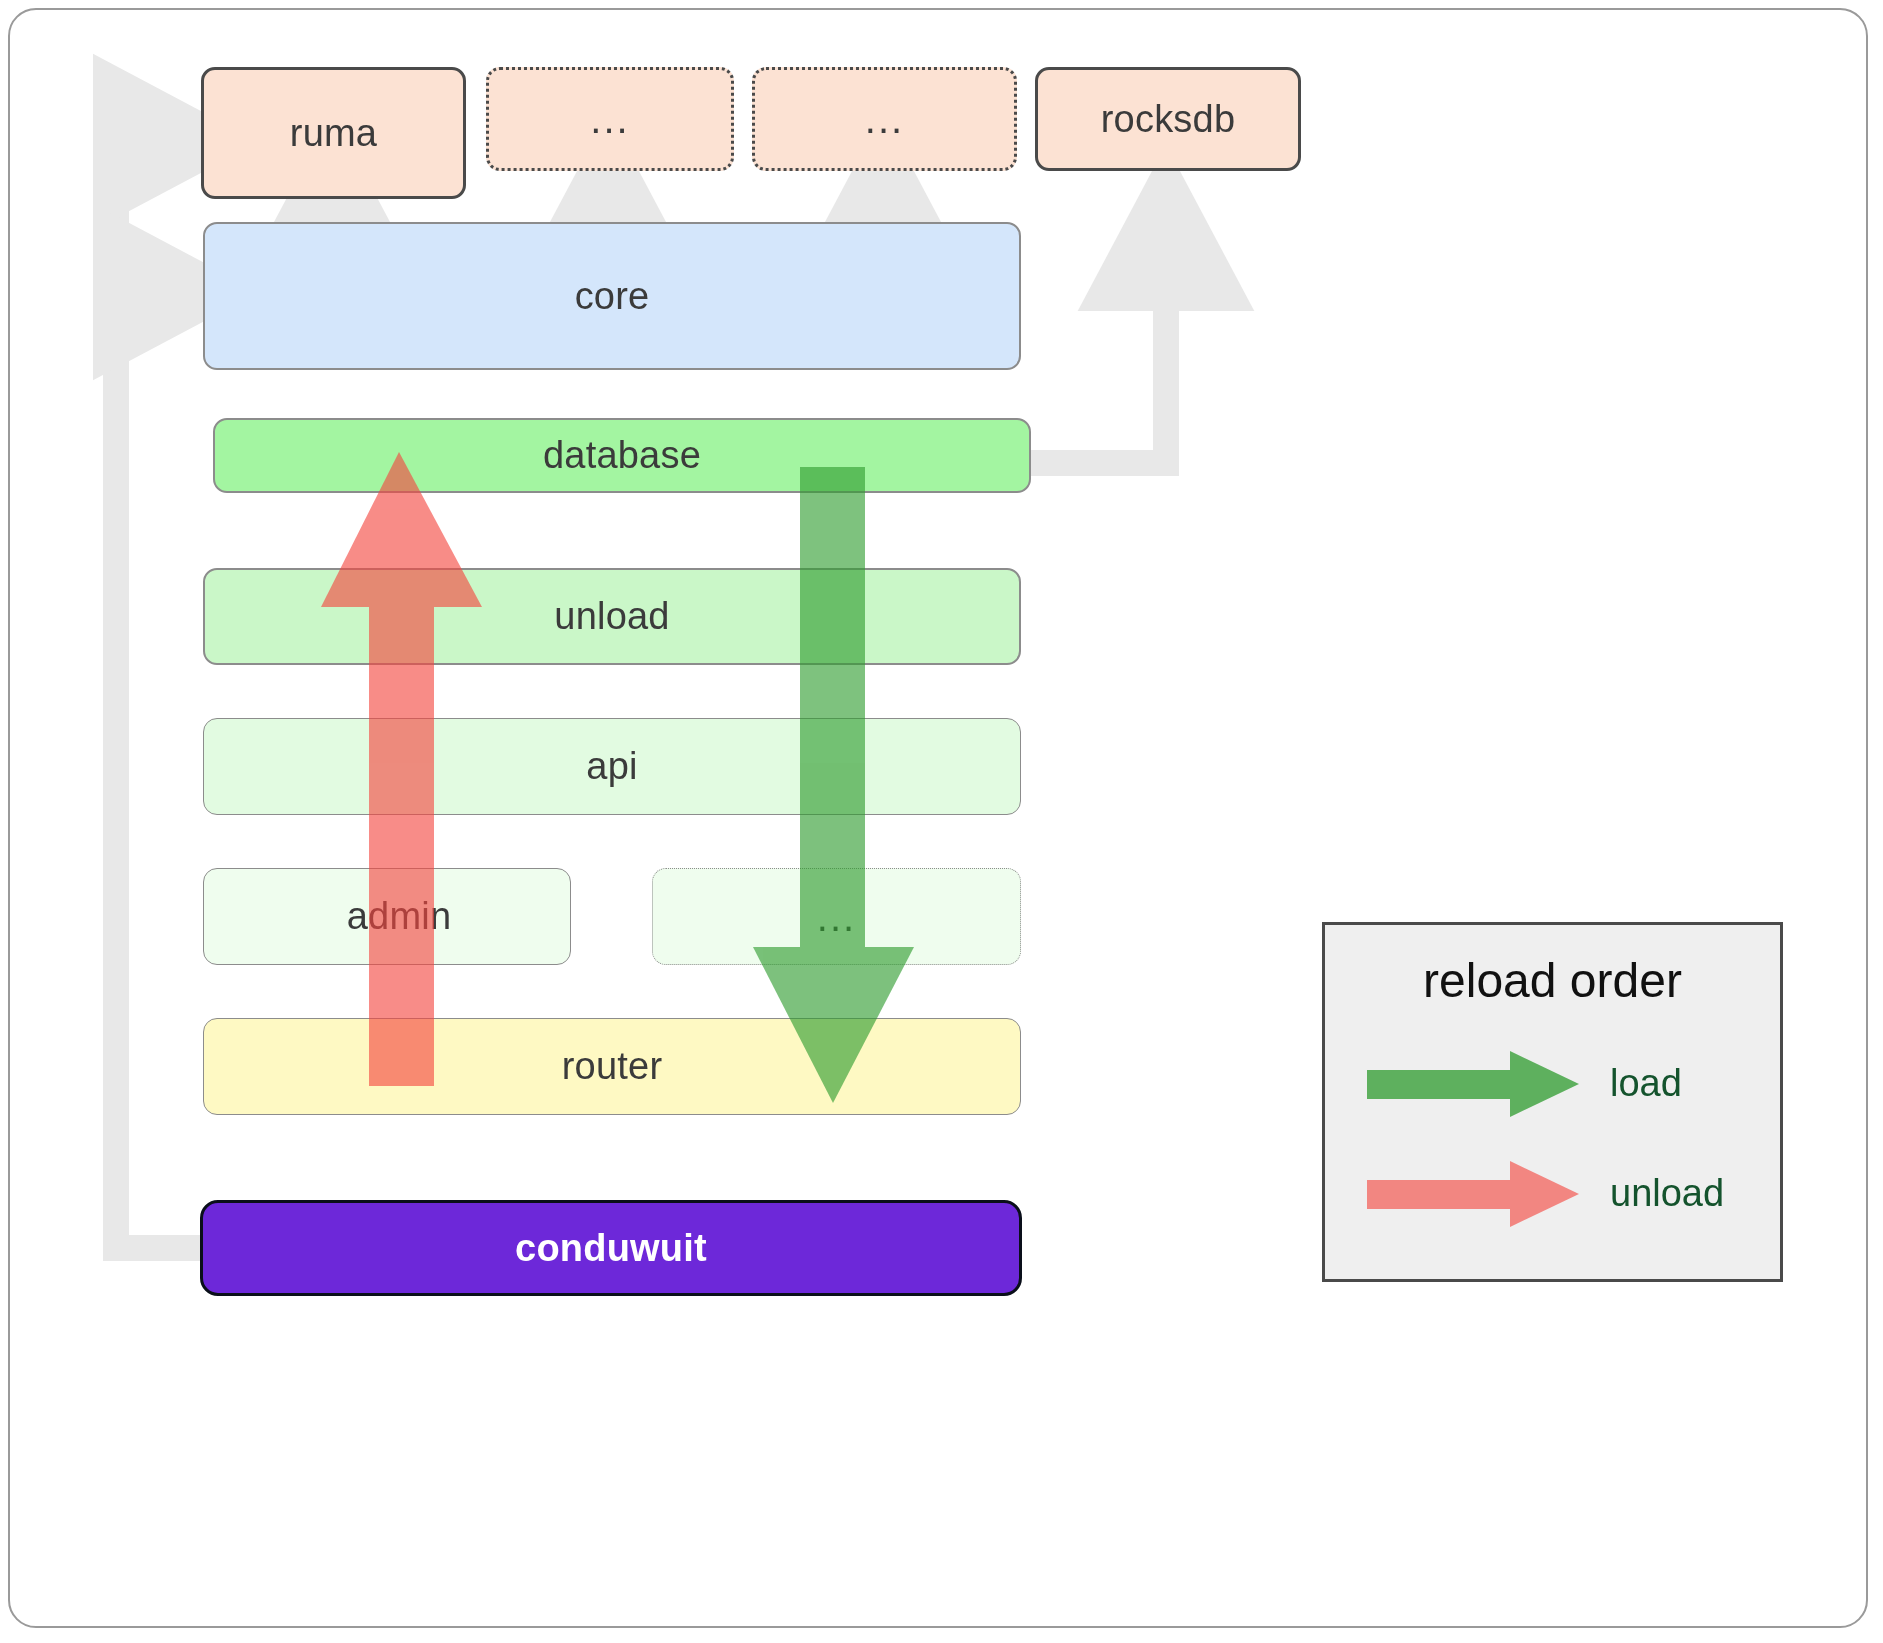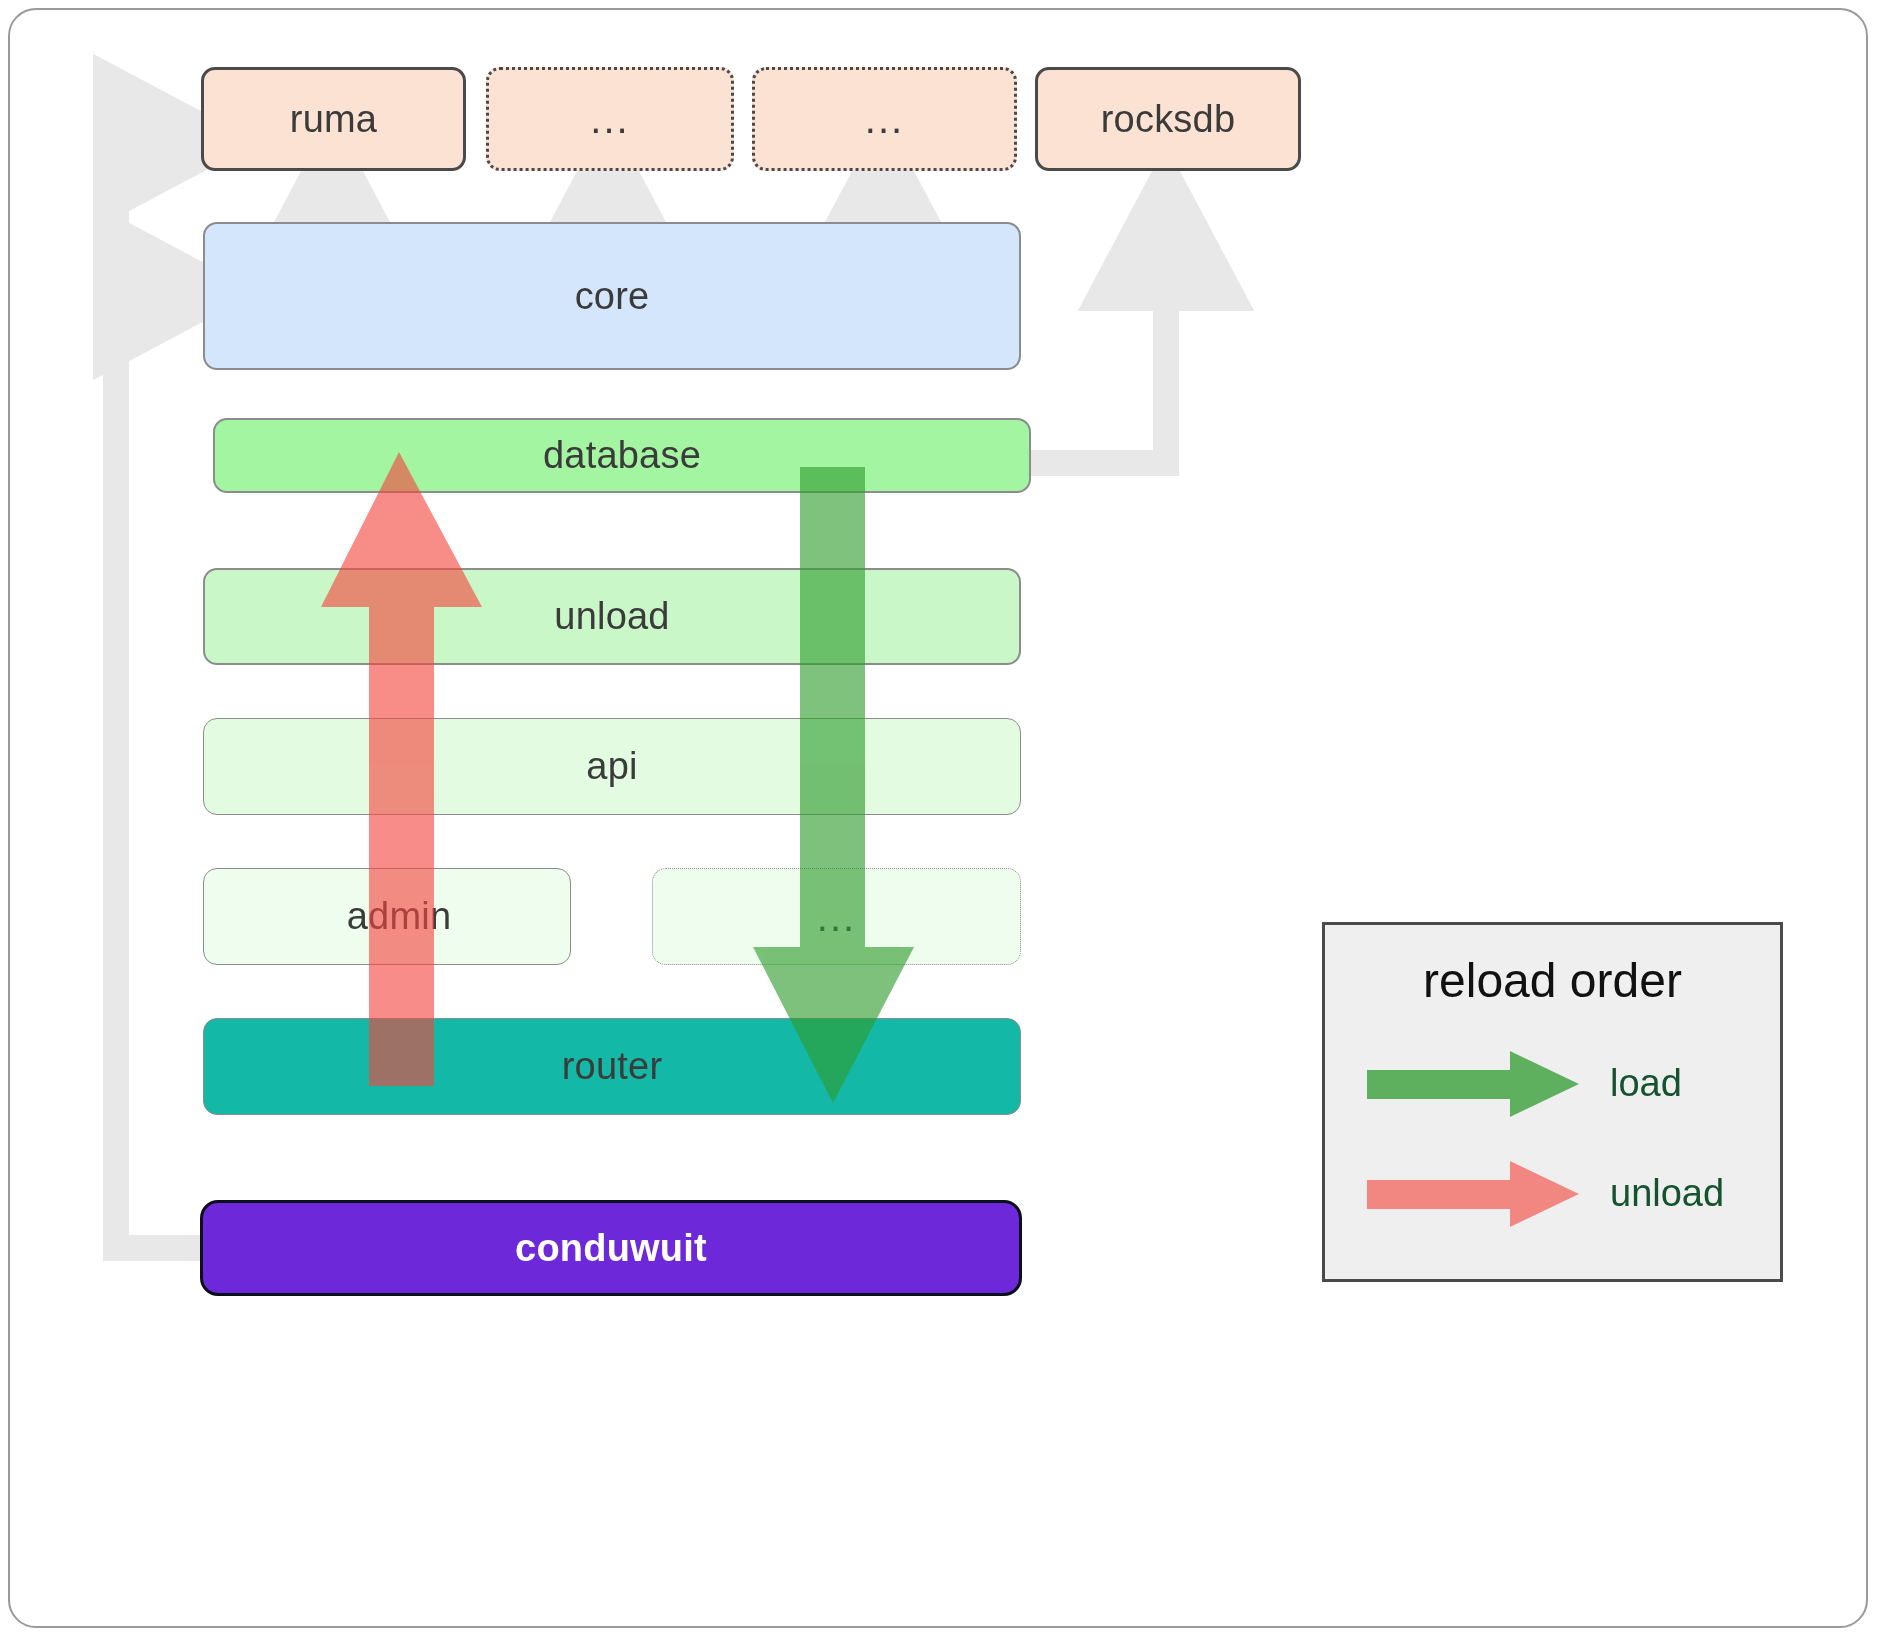--- a/index.html
+++ b/index.html
@@ -45,21 +45,21 @@
   .node.thin-gray { border: 1.6px solid #8c8c8c; }
   .node.dotted-thin-gray { border: 1.6px dotted #8c8c8c; }
 
   .node.dep { background: #fce2d3; }
   .node.core { background: #d4e6fb; }
   .node.db { background: #a3f5a1; }
   .node.service { background: #caf7c8; }
   .node.api { background: #e2fbe1; }
   .node.admin { background: #effdee; }
   .node.dots { background: #effdee; }
-  .node.router { background: #14b8a6; }
+  .node.router { background: #fef9c3; }
   .node.conduwuit {
     background: #6d28d9;
     color: #ffffff;
     font-weight: bold;
     border: 3px solid #0a0f1a;
     border-radius: 18px;
   }
 
   .dots-label { letter-spacing: 2px; font-size: 40px; line-height: 0.4; }
 
@@ -128,21 +128,21 @@
 
     <path d="M 1022 463 L 1166 463 L 1166 228" stroke="#e8e8e8" stroke-width="26" fill="none" marker-end="url(#grayhead)"></path>
 
     <path d="M 332 228 L 332 196" stroke="#e8e8e8" stroke-width="26" fill="none" marker-end="url(#grayhead)"></path>
 
     <path d="M 608 228 L 608 196" stroke="#e8e8e8" stroke-width="26" fill="none" marker-end="url(#grayhead)"></path>
 
     <path d="M 883 228 L 883 196" stroke="#e8e8e8" stroke-width="26" fill="none" marker-end="url(#grayhead)"></path>
   </svg>
 
-  <div class="node dep solid-dark" style="left:201px;  top:67px;  width:265px; height:104px;align-items:center;">
+  <div class="node dep solid-dark" style="left:201px;  top:67px;  width:265px; height:132px;align-items:center;">
     <span>ruma</span>
   </div>
 
   <div class="node dep dotted-dark" style="left:486px; top:67px;  width:248px; height:104px;">
     <span class="dots-label">...</span>
   </div>
 
   <div class="node dep dotted-dark" style="left:752px; top:67px;  width:265px; height:104px;">
     <span class="dots-label">...</span>
   </div>

